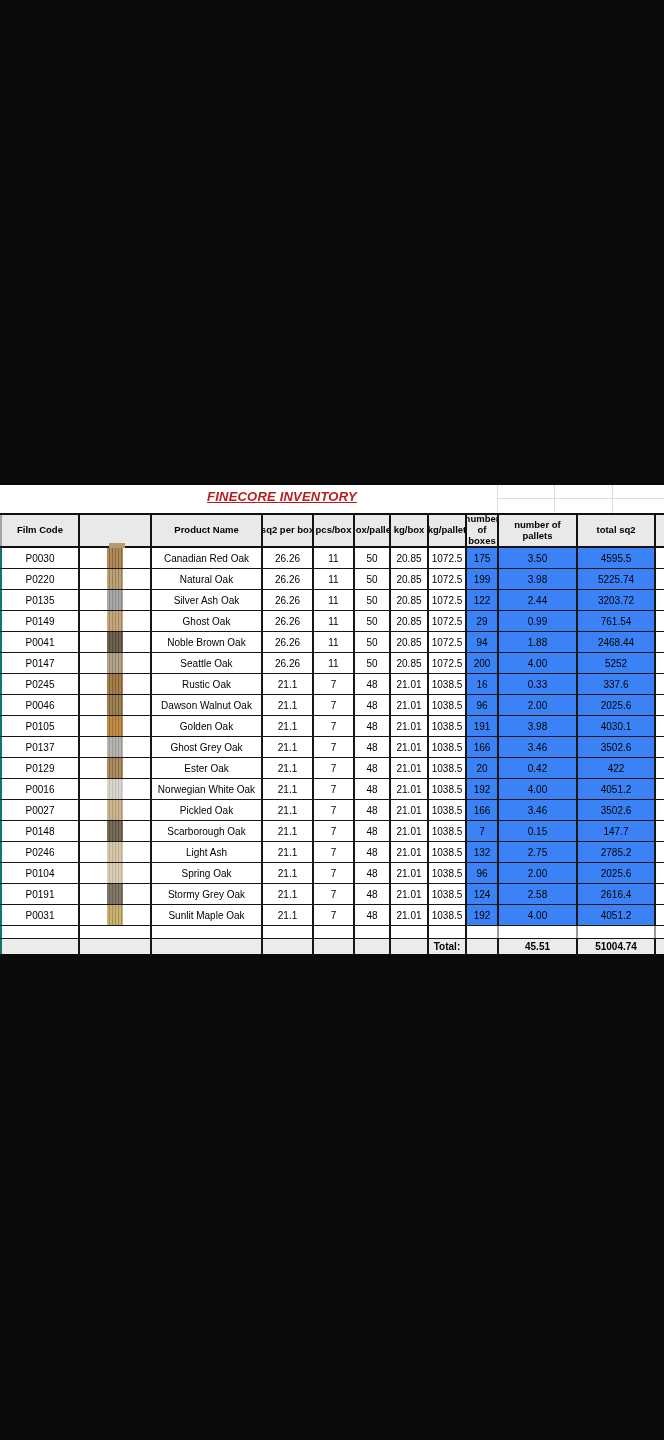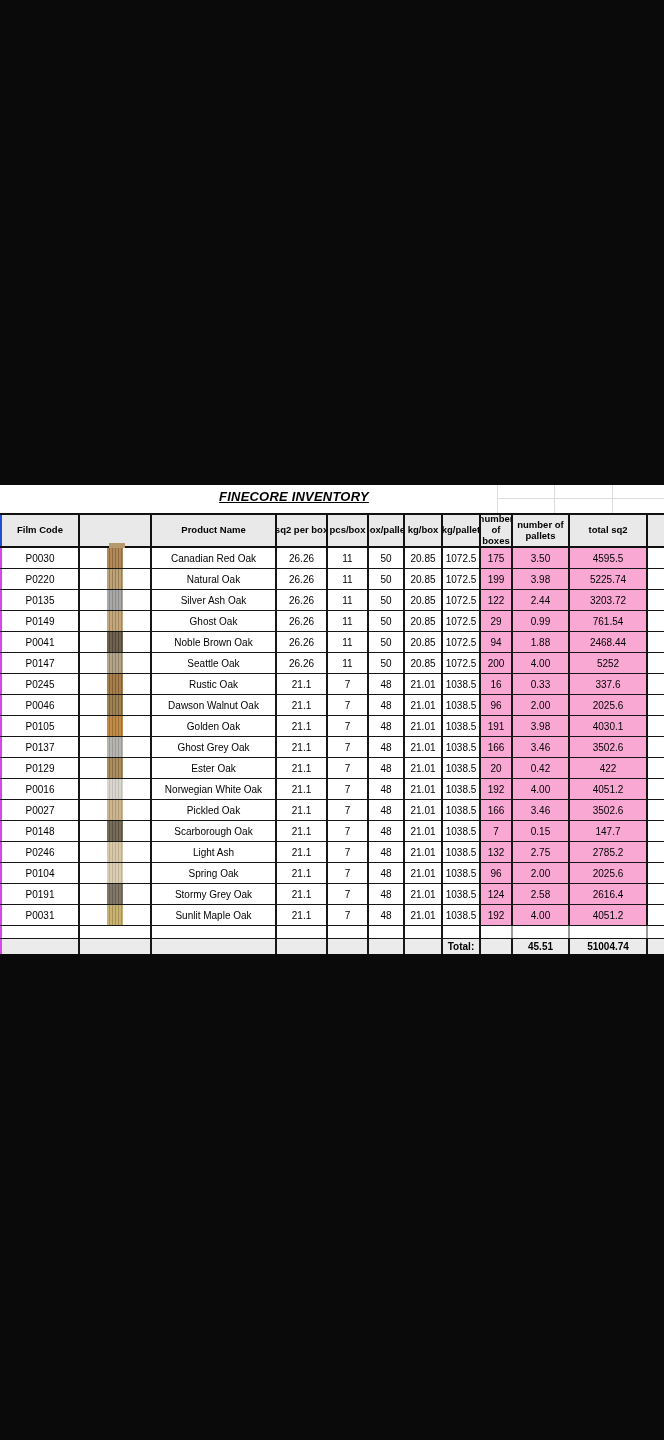--- a/index.html
+++ b/index.html
@@ -14,68 +14,68 @@
   #black-bottom{top:957px;height:483px;}
 
   .sheet{
     position:absolute;top:485px;left:0;width:664px;height:472px;
     background:#ffffff;
   }
 
   
   .title-row{position:relative;height:28px;background:#fff;}
   .title-text{
-    position:absolute;left:16px;top:4px;width:556px;text-align:center;
+    position:absolute;left:4px;top:4px;width:556px;text-align:center;
     font-size:13px;font-weight:bold;font-style:italic;
-    text-decoration:underline;color:#000000;letter-spacing:.2px;
+    text-decoration:underline;color:#b91c1c;letter-spacing:.2px;
   }
   .gridfaint{position:absolute;background:#dddddd;}
   .gf-v1{left:497px;top:0;width:1px;height:28px;}
   .gf-v2{left:554px;top:0;width:1px;height:28px;}
   .gf-v3{left:612px;top:0;width:1px;height:28px;}
   .gf-h1{left:497px;top:13px;width:167px;height:1px;}
 
   
   .header-row{
     position:relative;display:flex;height:35px;box-sizing:border-box;
     border-top:2px solid #111;border-bottom:2px solid #111;
     background:#e9e9e9;
   }
   .th{
     box-sizing:border-box;border-right:2px solid #111;
     display:flex;align-items:center;justify-content:center;
     text-align:center;font-weight:bold;font-size:9.5px;line-height:1.15;
     color:#000;overflow:hidden;
   }
-  .th:first-child{border-left:2px solid #1d4ed8;}
+  .th:first-child{border-left:2px solid #a3a3a3;}
   .th.nowrap{white-space:nowrap;}
   .header-stub{position:absolute;left:109px;top:28px;width:16px;height:5px;background:#b69a6e;}
 
   
   .tr{display:flex;height:21px;box-sizing:border-box;border-bottom:1px solid #161616;background:#fff;}
   .td{
     box-sizing:border-box;border-right:2px solid #161616;
     display:flex;align-items:center;justify-content:center;
     font-size:10px;color:#000;overflow:hidden;white-space:nowrap;
   }
-  .td:first-child{border-left:2px solid #d946ef;}
+  .td:first-child{border-left:2px solid #0f766e;}
 
   .c-film{width:80px;}
   .c-swatch{width:72px;justify-content:flex-start;}
-  .c-name{width:125px;}
+  .c-name{width:111px;}
   .c-sq2{width:51px;}
   .c-pcs{width:41px;}
   .c-bpp{width:36px;}
   .c-kgb{width:38px;}
   .c-kgp{width:38px;}
   .c-nbox{width:32px;}
-  .c-npal{width:57px;}
+  .c-npal{width:79px;}
   .c-tsq{width:78px;}
 
-  .tr .c-nbox,.tr .c-npal,.tr .c-tsq{background:#f9a8d4;}
+  .tr .c-nbox,.tr .c-npal,.tr .c-tsq{background:#3b82f6;}
 
   .strip{width:16px;height:20px;margin-left:27px;}
 
   
   .tr.empty{height:13px;}
   .tr.empty .c-nbox,.tr.empty .c-npal,.tr.empty .c-tsq{background:#ffffff;border-right-color:#9a9a9a;}
 
   
   .tr.total{height:15px;background:#ebebeb;border-bottom:none;}
   .tr.total .td{font-weight:bold;background:#ebebeb;}

